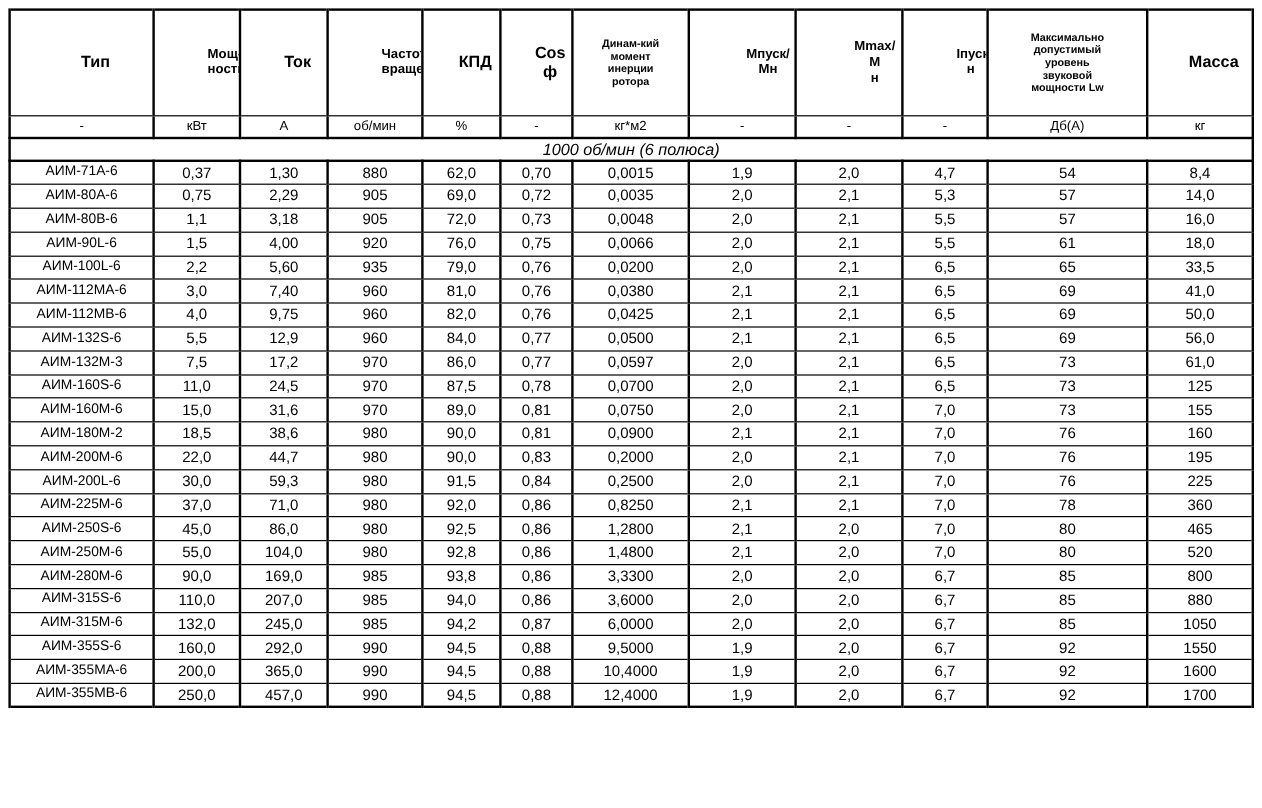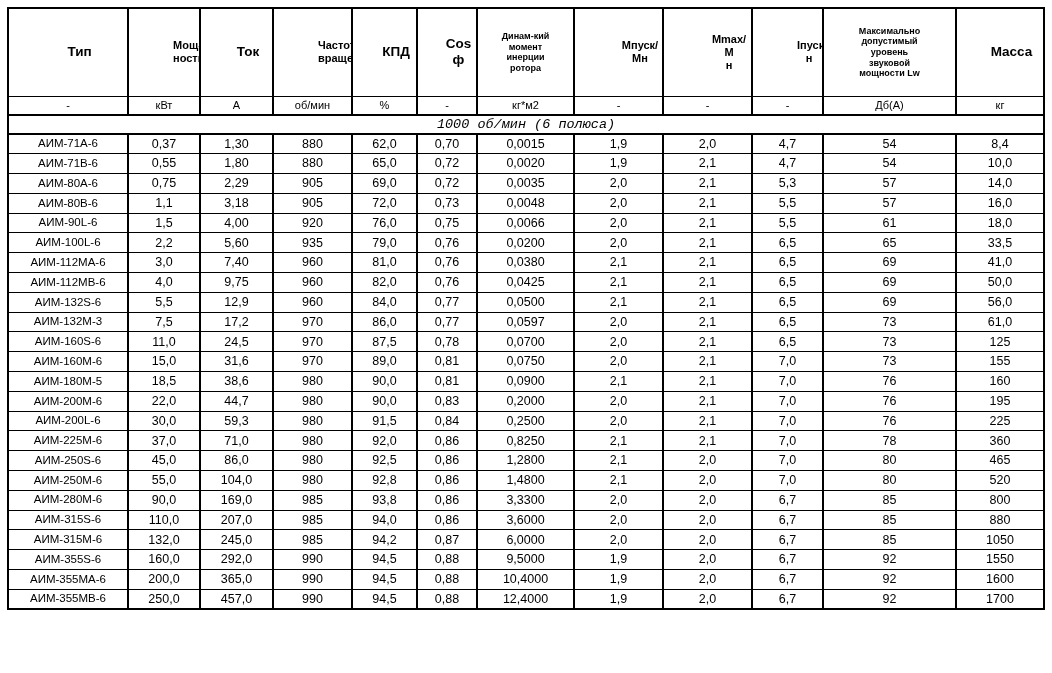--- a/index.html
+++ b/index.html
@@ -35,21 +35,21 @@
     font-weight: bold;
   }
   th.h-big   { font-size: 13.5px; padding-left: 24px; }
   th.h-mid   { font-size: 11px; padding-left: 44px; }
   th.h-small { font-size: 9px; }
   tr.units-row { height: 19px; }
   tr.units-row td {
     font-size: 11px;
     border-bottom-width: 2.5px;
   }
-  tr.section-row { height: 19px; font-family: Liberation Mono, monospace; }
+  tr.section-row { height: 19px; }
   tr.section-row td {
     font-size: 13.5px;
     font-style: italic;
     border-top-width: 2.5px;
     border-bottom-width: 2.5px;
   }
   tbody.data tr { height: 19.8px; }
   tbody.data td { font-size: 12.5px; line-height: 1; }
   tbody.data td.type-cell { font-size: 11.5px; }
 </style>
@@ -126,34 +126,20 @@
     <td>62,0</td>
     <td>0,70</td>
     <td>0,0015</td>
     <td>1,9</td>
     <td>2,0</td>
     <td>4,7</td>
     <td>54</td>
     <td>8,4</td>
   </tr>
         <tr>
-    <td class="type-cell">АИМ-71В-6</td>
-    <td>0,55</td>
-    <td>1,80</td>
-    <td>880</td>
-    <td>65,0</td>
-    <td>0,72</td>
-    <td>0,0020</td>
-    <td>1,9</td>
-    <td>2,1</td>
-    <td>4,7</td>
-    <td>54</td>
-    <td>10,0</td>
-  </tr>
-        <tr>
     <td class="type-cell">АИМ-80А-6</td>
     <td>0,75</td>
     <td>2,29</td>
     <td>905</td>
     <td>69,0</td>
     <td>0,72</td>
     <td>0,0035</td>
     <td>2,0</td>
     <td>2,1</td>
     <td>5,3</td>
@@ -280,21 +266,21 @@
     <td>89,0</td>
     <td>0,81</td>
     <td>0,0750</td>
     <td>2,0</td>
     <td>2,1</td>
     <td>7,0</td>
     <td>73</td>
     <td>155</td>
   </tr>
         <tr>
-    <td class="type-cell">АИМ-180М-5</td>
+    <td class="type-cell">АИМ-180М-2</td>
     <td>18,5</td>
     <td>38,6</td>
     <td>980</td>
     <td>90,0</td>
     <td>0,81</td>
     <td>0,0900</td>
     <td>2,1</td>
     <td>2,1</td>
     <td>7,0</td>
     <td>76</td>

